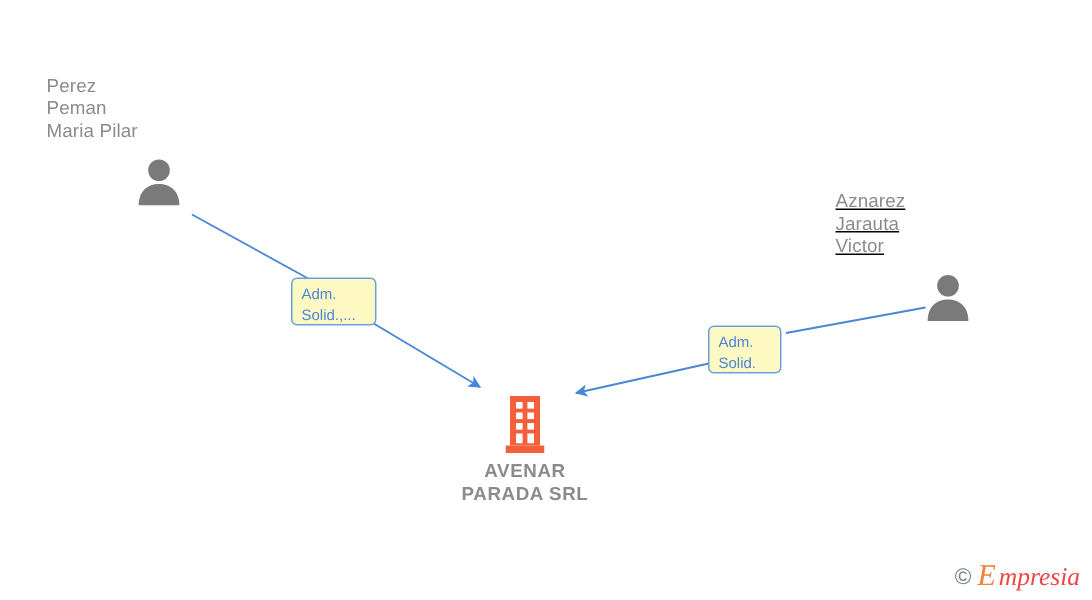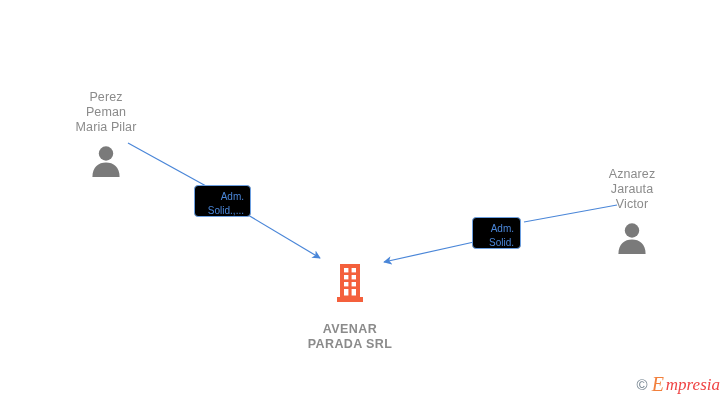--- a/index.html
+++ b/index.html
@@ -24,22 +24,21 @@
     top: 0;
     width: 728px;
     height: 400px;
     pointer-events: none;
   }
 
   
   .person-node {
     position: absolute;
     width: 150px;
-    text-align: center;
-    margin-top: 40px;
+    text-align: left;
   }
   .person-name {
     font-size: 12.5px;
     line-height: 15px;
     color: #8b8b8b;
     white-space: pre-line;
     letter-spacing: 0.1px;
   }
   .person-icon {
     margin: 8px auto 0 auto;
@@ -54,39 +53,39 @@
     width: 170px;
     text-align: center;
   }
   .company-icon {
     margin: 0 auto;
     display: block;
     width: 26px;
     height: 38px;
   }
   .company-name {
-    margin-top: 20px;
+    margin-top: 5px;
     font-size: 12.5px;
     line-height: 15px;
     color: #8b8b8b;
     font-weight: bold;
     letter-spacing: 0.4px;
     white-space: pre-line;
   }
 
   
   .edge-label {
     position: absolute;
-    background: #000000;
+    background: #fef9c3;
     border: 1px solid #6c9fe0;
     border-radius: 4px;
     color: #4a86d8;
     font-size: 10px;
     line-height: 14px;
-    text-align: right;
+    text-align: left;
     padding: 4px 6px 4px 6px;
     white-space: pre-line;
     box-sizing: border-box;
   }
 
   
   #watermark {
     position: absolute;
     right: 8px;
     bottom: 6px;
@@ -138,21 +137,21 @@
   <div class="person-node" style="left:31px; top:50px;">
     <div class="person-name">Perez
 Peman
 Maria Pilar</div>
     <svg class="person-icon" viewBox="0 0 34 34">
       <circle cx="17" cy="10.5" r="7.2" fill="#7a7a7a"></circle>
       <path d="M3.4 34 C3.4 24.2 9.6 19.6 17 19.6 C24.4 19.6 30.6 24.2 30.6 34 Z" fill="#7a7a7a"></path>
     </svg>
   </div>
 
-  <div class="person-node" style="left:557px; top:127px;">
+  <div class="person-node" style="left:557px; top:127px;text-decoration:underline;">
     <div class="person-name">Aznarez
 Jarauta
 Victor</div>
     <svg class="person-icon" viewBox="0 0 34 34">
       <circle cx="17" cy="10.5" r="7.2" fill="#7a7a7a"></circle>
       <path d="M3.4 34 C3.4 24.2 9.6 19.6 17 19.6 C24.4 19.6 30.6 24.2 30.6 34 Z" fill="#7a7a7a"></path>
     </svg>
   </div>
 
   <div class="company-node" style="left:265px; top:264px;">

